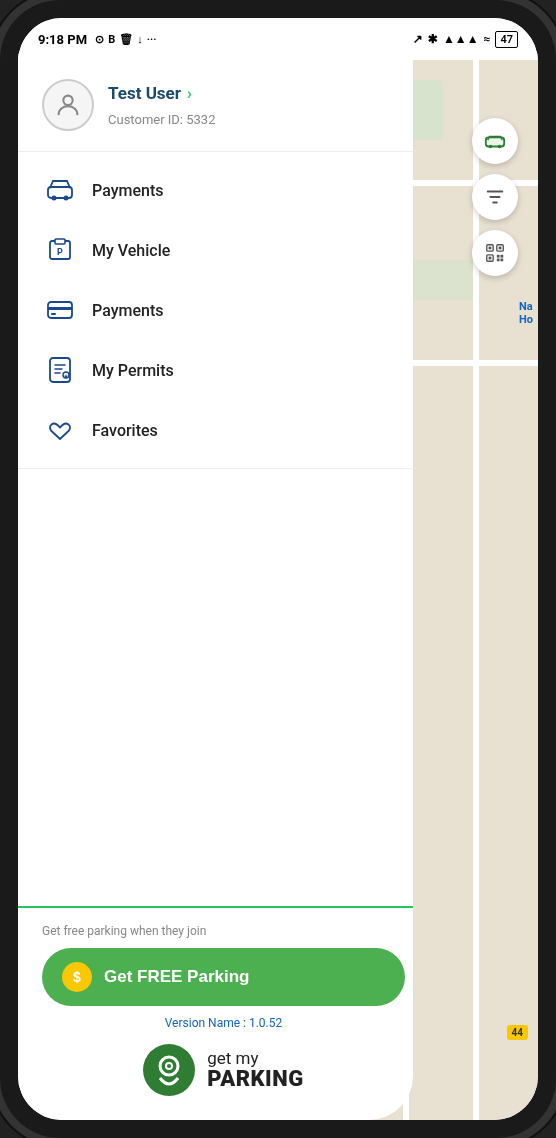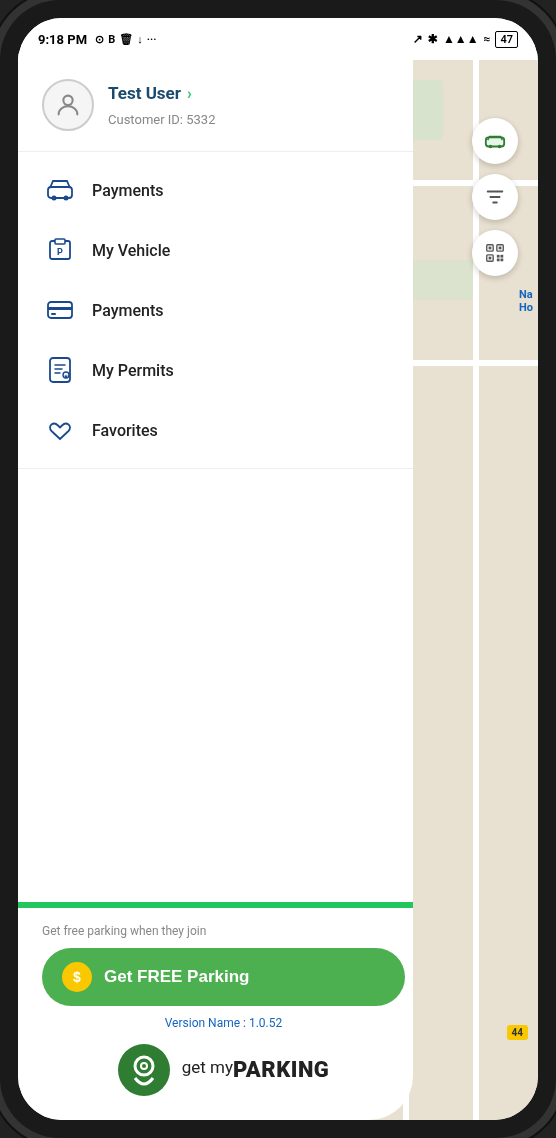--- a/index.html
+++ b/index.html
@@ -235,21 +235,21 @@
       color: #e53935;
       font-size: 15px;
       padding: 10px 0;
       cursor: pointer;
     }
 
     
     .drawer-bottom {
       margin-top: auto;
       padding: 16px 8px 20px 24px;
-      border-top: 6px solid #22c55e;
+      border-top: 2px solid #22c55e;
     }
 
     .referral-text {
       font-size: 12px;
       color: #888;
       margin-bottom: 10px;
     }
 
     .free-parking-btn {
       background: #4caf50;
@@ -299,21 +299,21 @@
       padding: 14px 0 4px 0;
     }
 
     .gmp-logo-icon {
       width: 52px;
       height: 52px;
     }
 
     .gmp-logo-text {
       display: flex;
-      flex-direction: row;
+      flex-direction: column;
       line-height: 1.1;
     }
 
     .gmp-get-my {
       font-size: 17px;
       font-weight: 400;
       color: #222;
     }
 
     .gmp-parking {
@@ -368,21 +368,21 @@
           <ellipse cx="14" cy="14" rx="14" ry="14" fill="#1565c0"></ellipse>
           <text x="14" y="19" text-anchor="middle" fill="white" font-size="14">✈</text>
           <polygon points="10,26 18,26 14,34" fill="#1565c0"></polygon>
         </svg>
       </div>
 
       <div style="position:absolute; top:170px; left:5px; font-size:9px; color:#888; transform:rotate(-10deg);">ankal Road</div>
 
       <div style="position:absolute; bottom:80px; right:10px; background:#f9c800; border-radius:3px; padding:2px 5px; font-size:10px; font-weight:700; color:#333;">44</div>
 
-      <div style="position:absolute; top:228px; right:5px; font-size:11px; color:#1565c0; font-weight:700;">Na<br>Ho</div>
+      <div style="position:absolute; top:240px; right:5px; font-size:11px; color:#1565c0; font-weight:700;">Na<br>Ho</div>
     </div>
 
     <div class="map-buttons">
       <div class="map-btn">
         <svg width="22" height="22" viewBox="0 0 24 24" fill="none">
           <rect x="2" y="8" width="20" height="10" rx="3" stroke="#2e7d32" stroke-width="2" fill="#e8f5e9"></rect>
           <circle cx="7" cy="18" r="2" fill="#2e7d32"></circle>
           <circle cx="17" cy="18" r="2" fill="#2e7d32"></circle>
           <path d="M4 11l2-4h12l2 4" stroke="#2e7d32" stroke-width="1.5" fill="none"></path>
         </svg>

